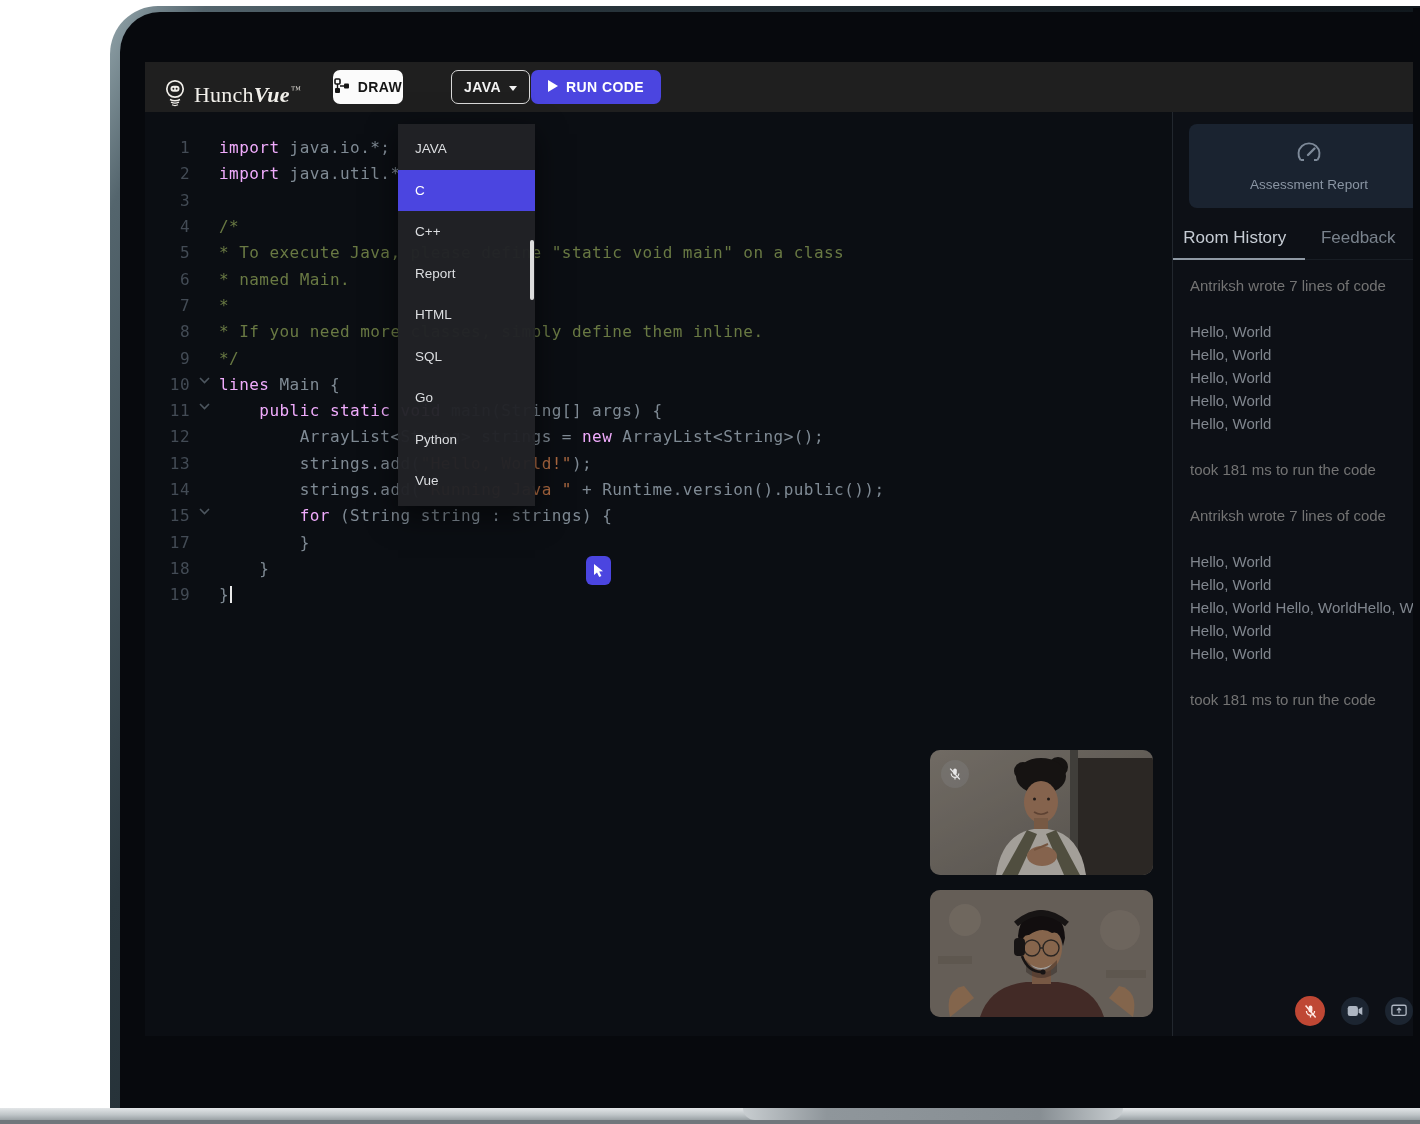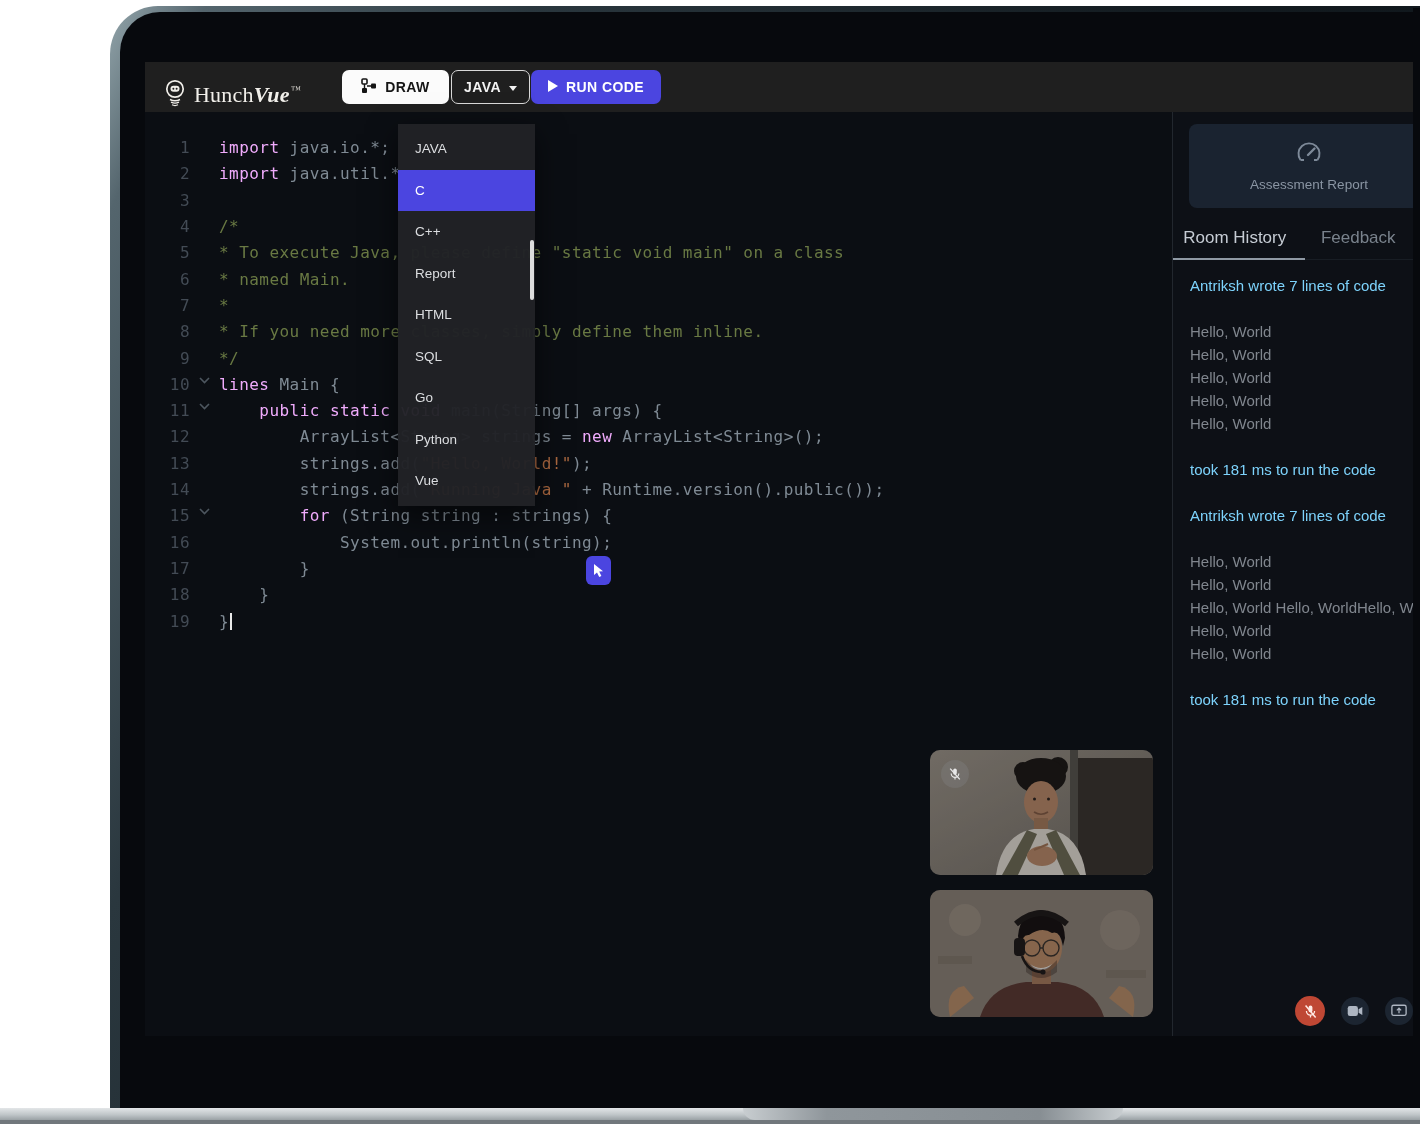--- a/index.html
+++ b/index.html
@@ -25,21 +25,21 @@
     background:#0b0e13; overflow:hidden; z-index:5; }
 
   .topbar { position:absolute; left:0; top:0; width:100%; height:50px; background:#1f1f1f; }
   .logo { position:absolute; left:18px; top:0; height:66px; display:flex; align-items:center; gap:7px;justify-content:space-between; }
   .logo-text { font-family:"Liberation Serif", serif; font-size:22px; color:#f1efea; letter-spacing:.2px; }
   .logo-text b { font-style:italic; font-weight:700; }
   .logo-tm { font-size:10px; color:#d8d5cf; vertical-align:9px; margin-left:1px; }
 
   .btn { position:absolute; top:8px; height:34px; border-radius:7px; display:flex; align-items:center;
     justify-content:center; gap:8px; font-size:14px; font-weight:700; letter-spacing:.4px; cursor:pointer; }
-  .btn-draw { left:197px; width:107px; background:#fbfbfb; color:#151515; }
+  .btn-draw { left:188px; width:70px; background:#fbfbfb; color:#151515; }
   .btn-lang { left:306px; width:79px; background:transparent; border:1.4px solid #d8d8d8; color:#f2f2f2; }
   .btn-run  { left:386px; width:130px; background:#4b45e0; color:#ffffff; }
   .caret-down { display:inline-block; width:0; height:0; border-left:4.5px solid transparent;
     border-right:4.5px solid transparent; border-top:5.5px solid #f2f2f2; margin-top:2px; }
 
   .main { position:absolute; left:0; top:50px; width:1275px; height:924px; display:flex; }
   .editor { flex:1; position:relative; background:#0b0e13; overflow:hidden; }
 
   
   .code { position:absolute; left:0; top:23px; font-family:"DejaVu Sans Mono", monospace;
@@ -72,21 +72,21 @@
   .panel { width:248px; flex:none; background:#0d1016; border-left:1px solid #22272e; position:relative;margin-left:37px; }
   .report-card { margin:12px 0 0 16px; width:240px; height:84px; background:#1a2330; border-radius:8px;
     display:flex; flex-direction:column; align-items:center; justify-content:center; gap:7px; cursor:pointer; }
   .report-label { font-size:13.5px; color:#8a95a3; }
   .tabs { display:flex; height:44px; margin-top:8px; border-bottom:1px solid #181d24; position:relative; }
   .tab { flex:1; display:flex; align-items:center; justify-content:center; font-size:17px;
     color:#79828c; cursor:pointer; }
   .tab.active { color:#c6ccd4; }
   .tab-underline { position:absolute; left:0; bottom:-1px; width:132px; height:2px; background:#8f99a4; }
   .history { padding:14px 0 0 17px; font-size:15px; line-height:23px; }
-  .h-event { color:#7dd3fc; white-space:nowrap; overflow:hidden; }
+  .h-event { color:#737373; white-space:nowrap; overflow:hidden; }
   .h-out { color:#80868e; white-space:nowrap; overflow:hidden; }
   .h-blank { height:23px; }
 
   
   .tile { position:absolute; left:785px; width:223px; border-radius:10px; overflow:hidden; z-index:22; cursor:pointer; }
   .tile-1 { top:688px; height:125px; }
   .tile-2 { top:828px; height:127px; }
   .tile svg { display:block; }
   .mic-badge { position:absolute; left:11px; top:10px; width:28px; height:28px; border-radius:50%;
     background:rgba(130,130,130,.38); display:flex; align-items:center; justify-content:center; z-index:2; }
@@ -229,25 +229,20 @@
               <span class="ln">14</span>
               <span class="fold"></span>
               <span class="src"><span class="c-pl">        strings.add(</span><span class="c-st">"Running Java "</span><span class="c-pl"> + Runtime.version().public());</span></span>
             </div>
             <div class="code-row">
               <span class="ln">15</span>
               <span class="fold"><svg width="11" height="7" viewBox="0 0 11 7">
                   <path d="M1 1l4.5 4.5L10 1" fill="none" stroke="#4d565f" stroke-width="1.6"></path>
                 </svg></span>
               <span class="src"><span class="c-pl">        </span><span class="c-kw">for</span><span class="c-pl"> (String string : strings) {</span></span>
-            </div>
-            <div class="code-row">
-              <span class="ln">16</span>
-              <span class="fold"></span>
-              <span class="src"><span class="c-pl">            System.out.println(string);</span></span>
             </div>
             <div class="code-row">
               <span class="ln">17</span>
               <span class="fold"></span>
               <span class="src"><span class="c-pl">        }</span></span>
             </div>
             <div class="code-row">
               <span class="ln">18</span>
               <span class="fold"></span>
               <span class="src"><span class="c-pl">    }</span></span>

